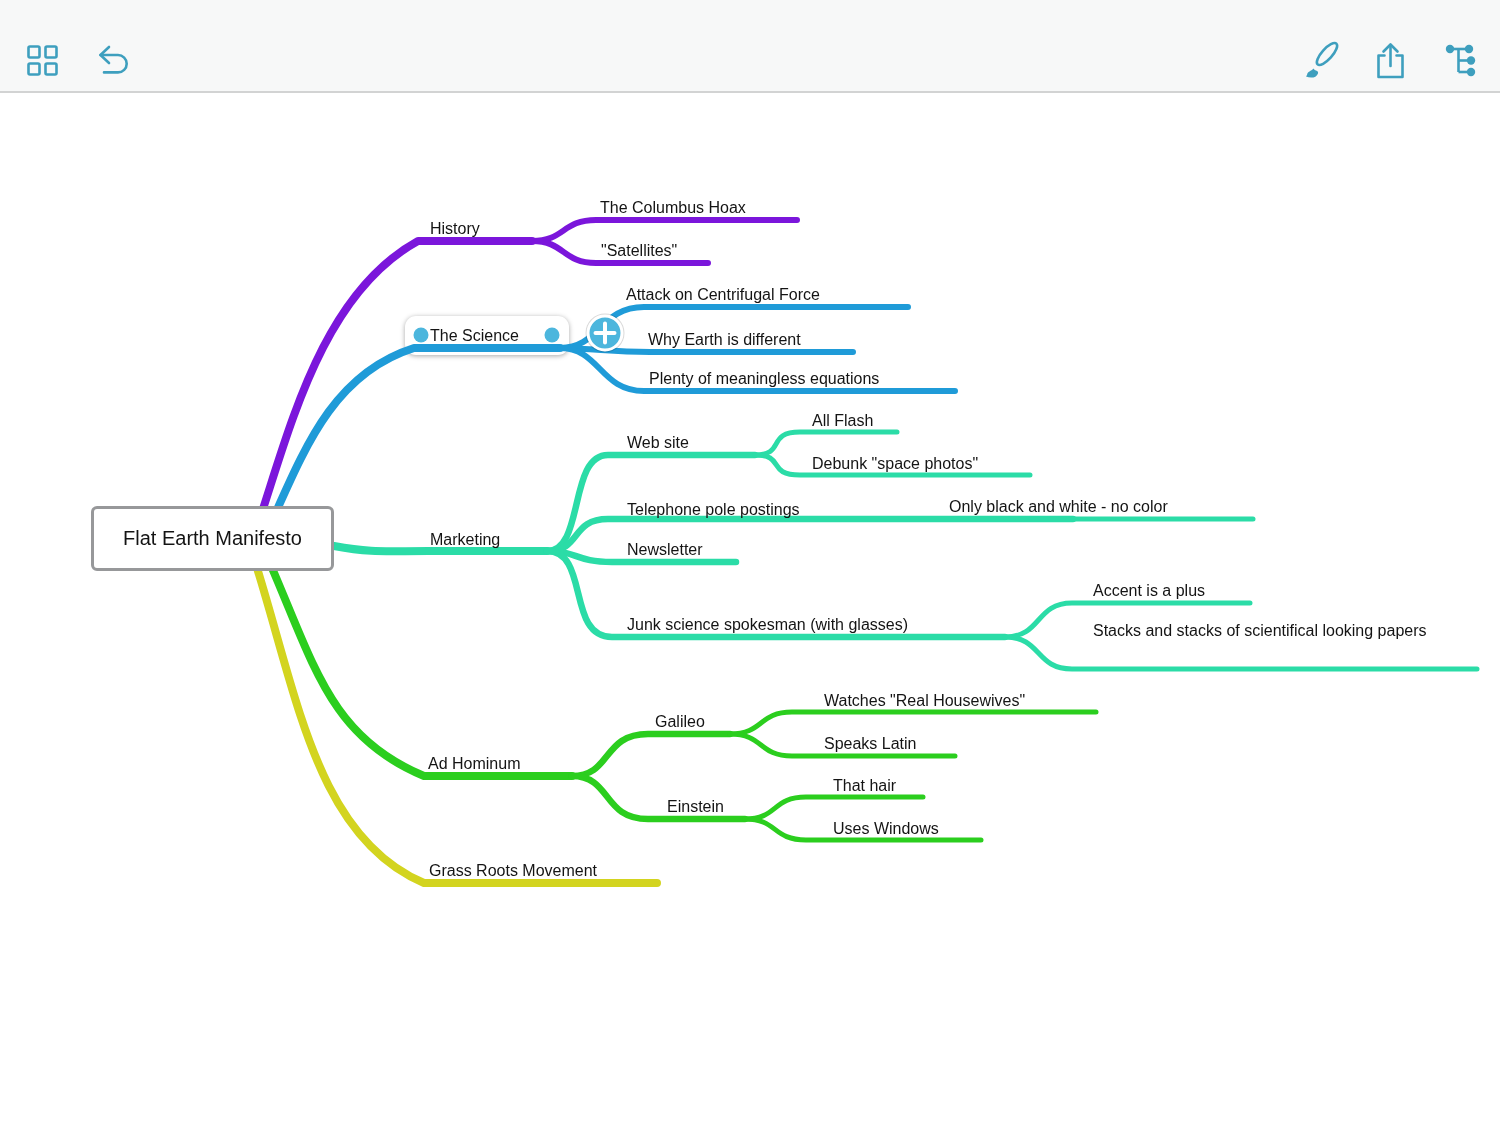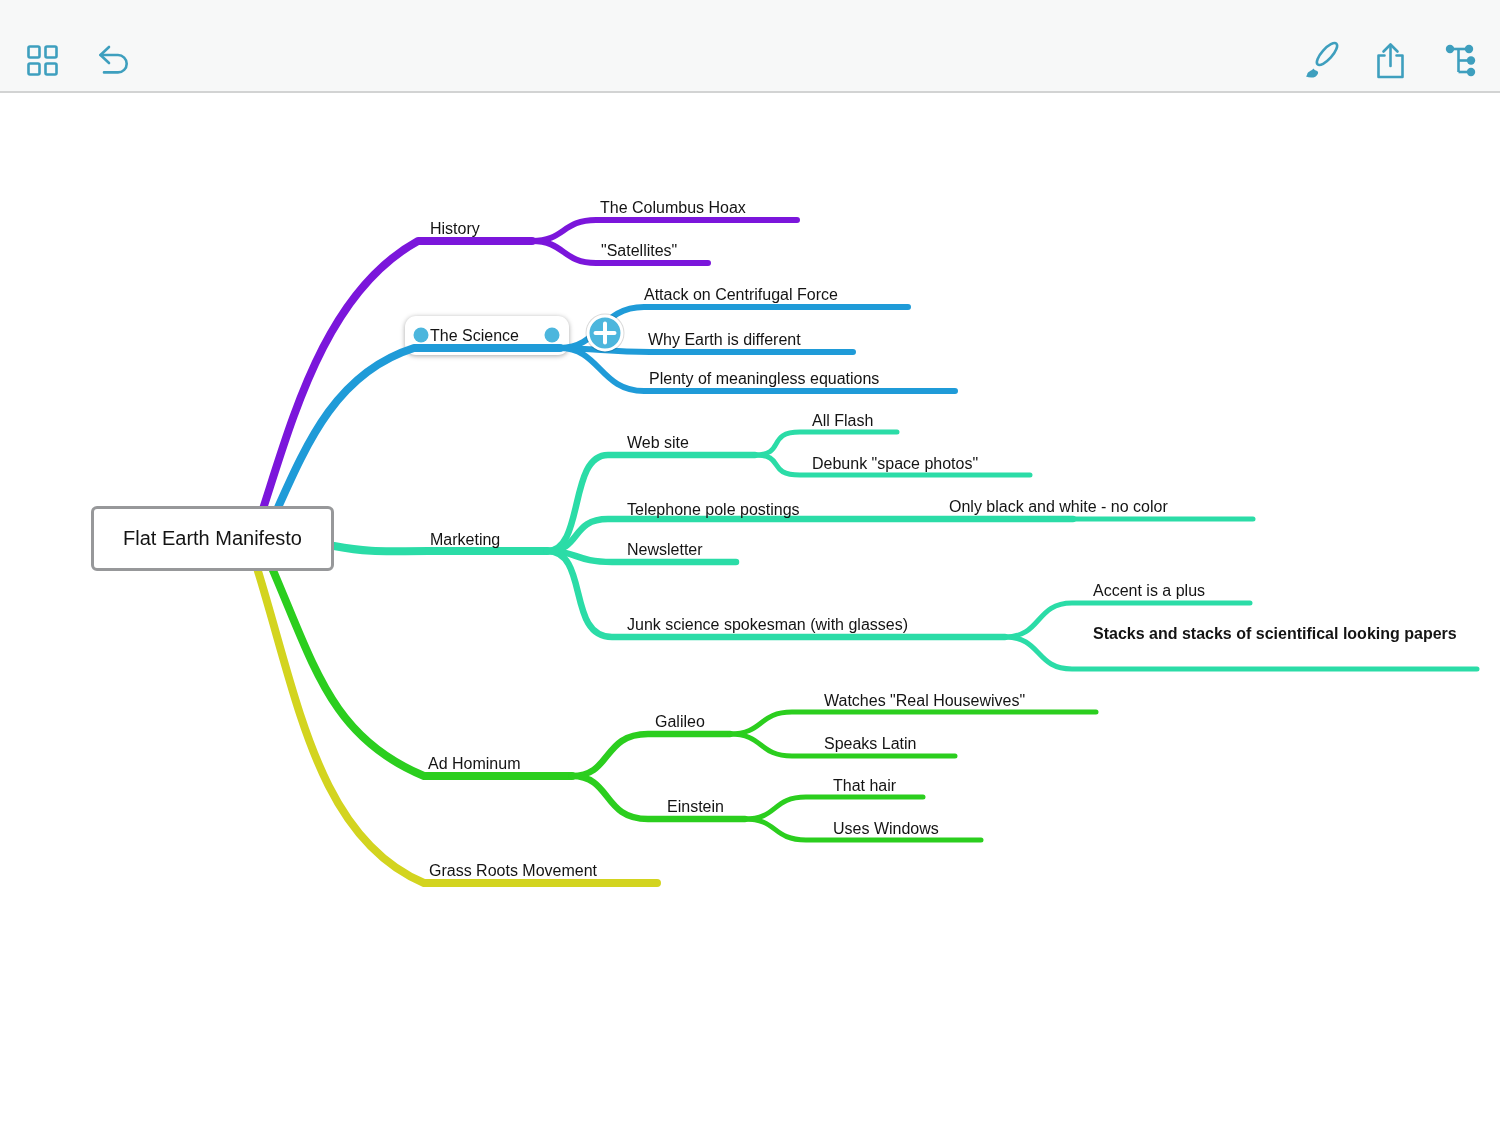--- a/index.html
+++ b/index.html
@@ -32,21 +32,21 @@
     background:#ffffff; border:3px solid #97989a; border-radius:6px;
     display:flex; align-items:center; justify-content:center;
     font-size:20px; color:#141414; z-index:3; cursor:pointer;
   }
 
   
   .lbl {
     position:absolute; z-index:3; font-size:16px; line-height:23px;
     color:#141414; white-space:nowrap; cursor:pointer;
   }
-  .lbl.wrap { white-space:normal; line-height:28px;font-weight:bold; }
+  .lbl.wrap { white-space:normal; line-height:22px; }
 </style>
 </head>
 <body>
 
 <div class="canvas">
 
   <div class="selection-pill"></div>
 
   <svg class="map-svg" width="1500" height="1125" viewBox="0 0 1500 1125">
 
@@ -90,21 +90,21 @@
     </g>
   </svg>
 
   <div class="root-node">Flat Earth Manifesto</div>
 
   <div class="lbl" style="left:430px; top:217px;">History</div>
   <div class="lbl" style="left:600px; top:196px;">The Columbus Hoax</div>
   <div class="lbl" style="left:601px; top:239px;">"Satellites"</div>
 
   <div class="lbl" style="left:430px; top:324px;">The Science</div>
-  <div class="lbl" style="left:644px; top:283px;text-align:right;">Attack on Centrifugal Force</div>
+  <div class="lbl" style="left:626px; top:283px;text-align:right;">Attack on Centrifugal Force</div>
   <div class="lbl" style="left:648px; top:328px;">Why Earth is different</div>
   <div class="lbl" style="left:649px; top:367px;">Plenty of meaningless equations</div>
 
   <div class="lbl" style="left:430px; top:528px;">Marketing</div>
   <div class="lbl" style="left:627px; top:431px;">Web site</div>
   <div class="lbl" style="left:812px; top:409px;">All Flash</div>
   <div class="lbl" style="left:812px; top:452px;">Debunk "space photos"</div>
   <div class="lbl" style="left:627px; top:498px;">Telephone pole postings</div>
   <div class="lbl" style="left:949px; top:495px;">Only black and white - no color</div>
   <div class="lbl" style="left:627px; top:538px;">Newsletter</div>

